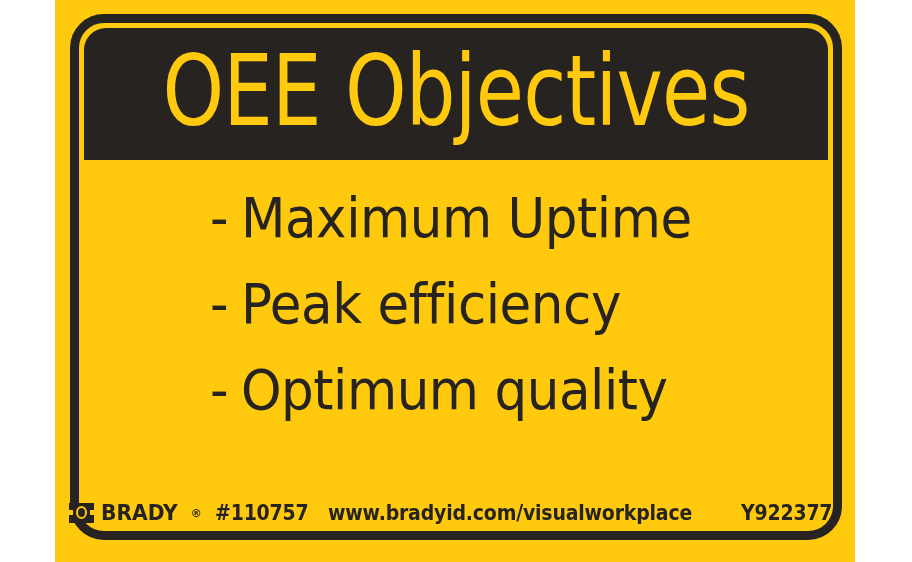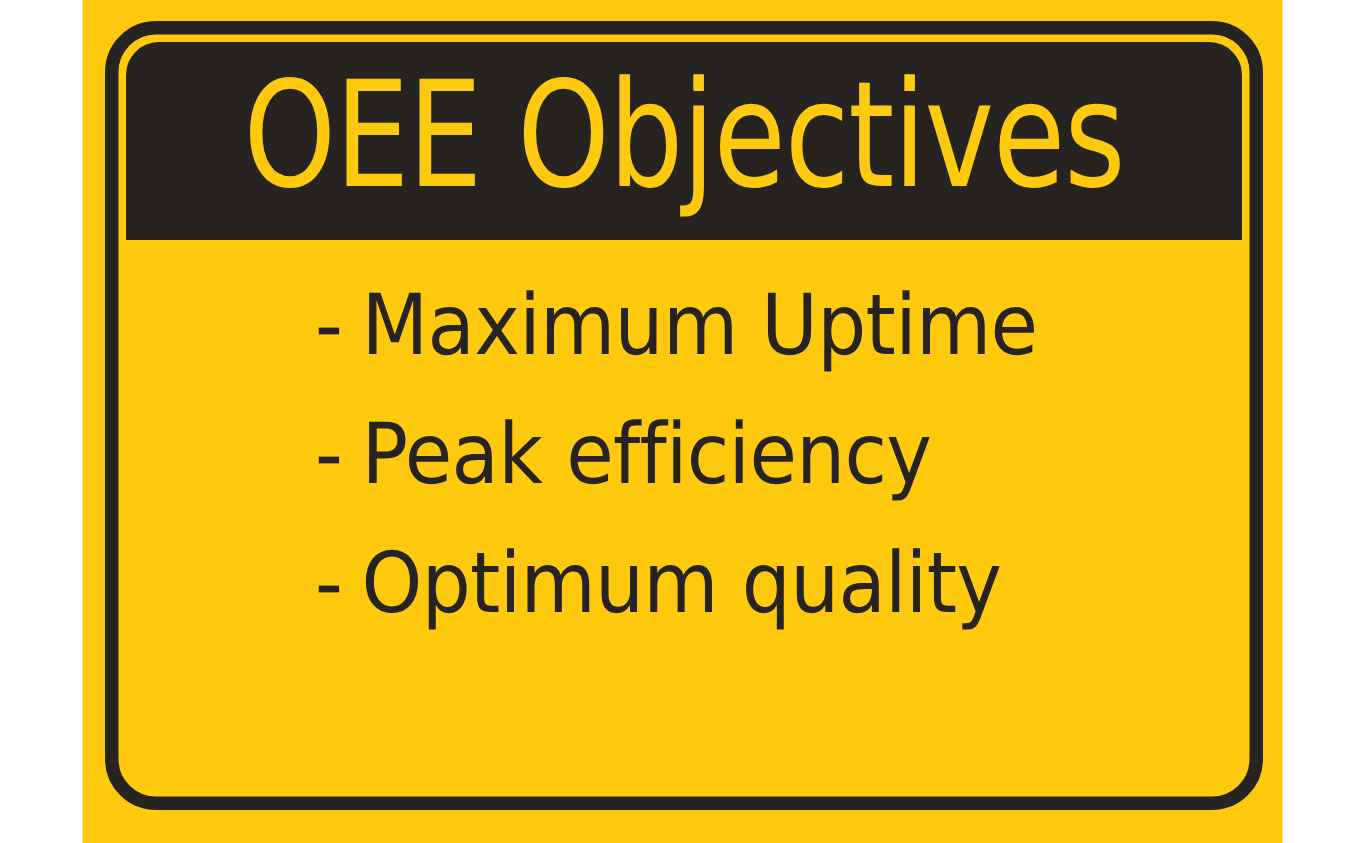--- a/index.html
+++ b/index.html
@@ -221,15 +221,35 @@
         <span class="objective-text">Peak efficiency</span>
       </div>
 
       <div class="objective-row">
         <span class="objective-dash">-</span>
         <span class="objective-text">Optimum quality</span>
       </div>
 
     </div>
 
+    <div class="footer">
+      <div class="footer-inner">
+
+        <span class="brady-mark">
+          <span class="notch-l"></span>
+          <span class="ring"></span>
+          <span class="notch-r"></span>
+        </span>
+
+        <span class="brady-word">BRADY</span>
+        <span class="brady-reg">®</span>
+
+        <span class="footer-text footer-sku">#110757</span>
+
+        <span class="footer-text footer-url">www.bradyid.com/visualworkplace</span>
+
+        <span class="footer-text footer-code">Y922377</span>
+
+      </div>
+    </div>
 
   </div>
 </div>
 
 </body></html>

